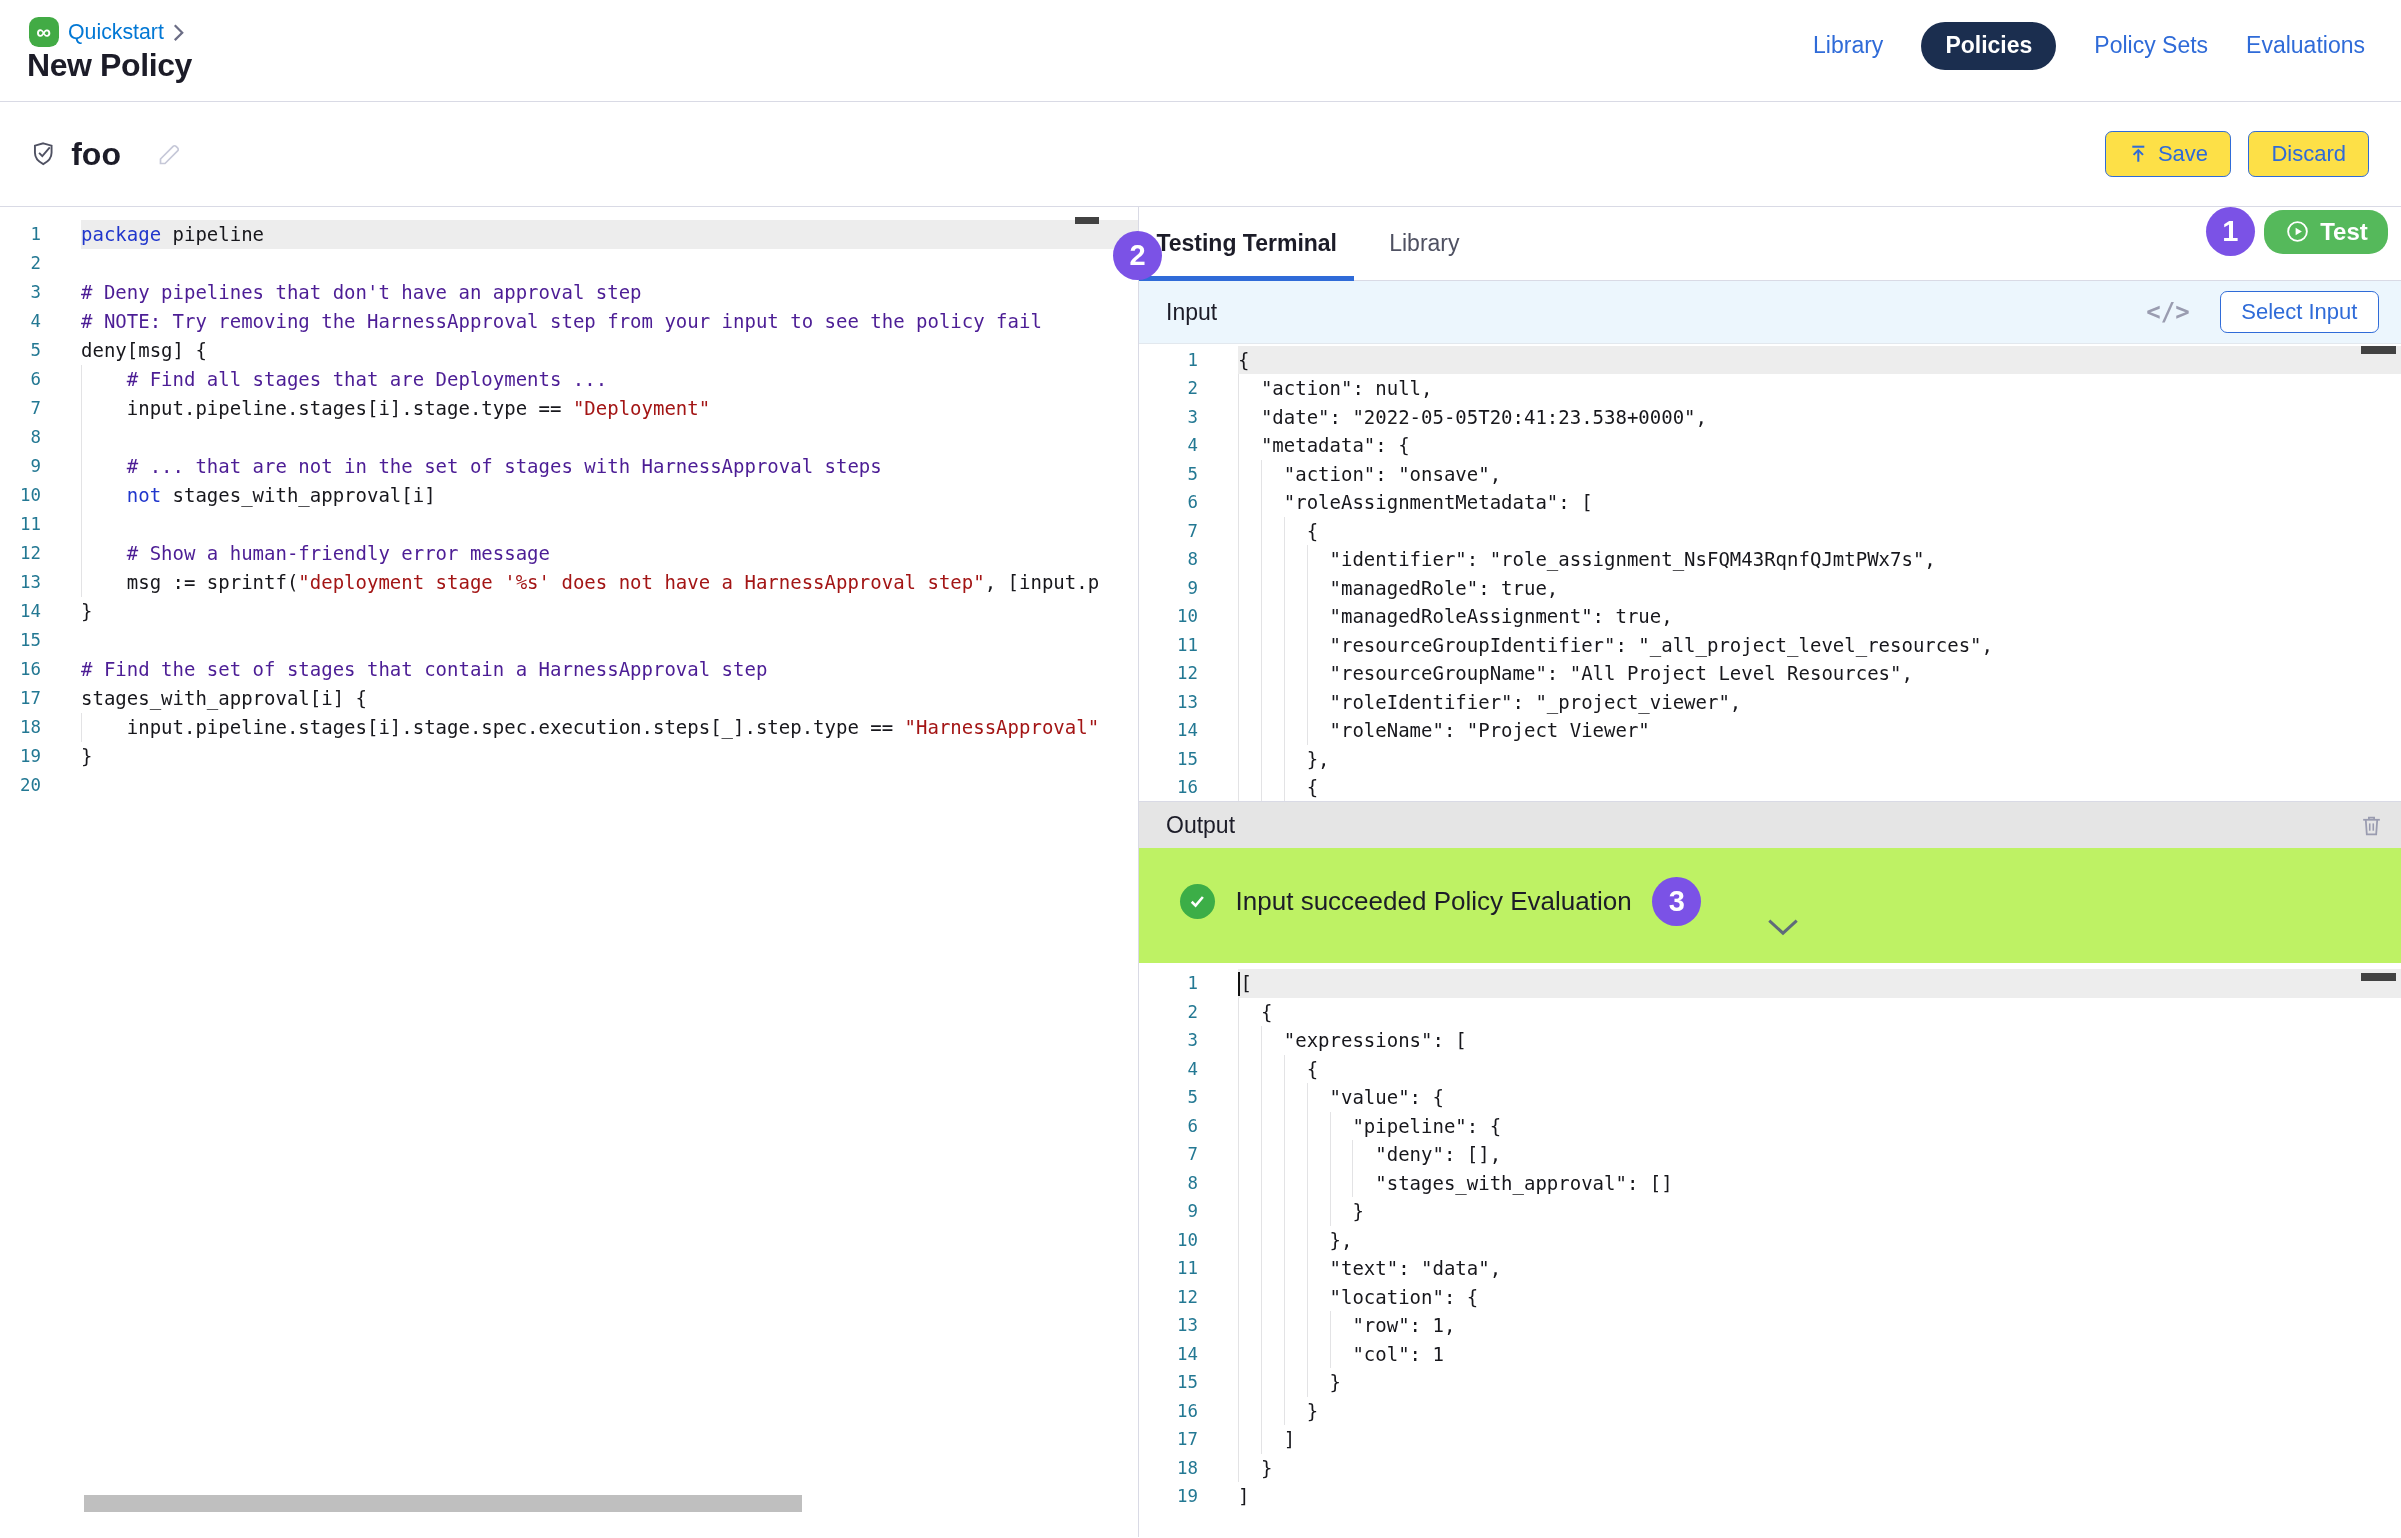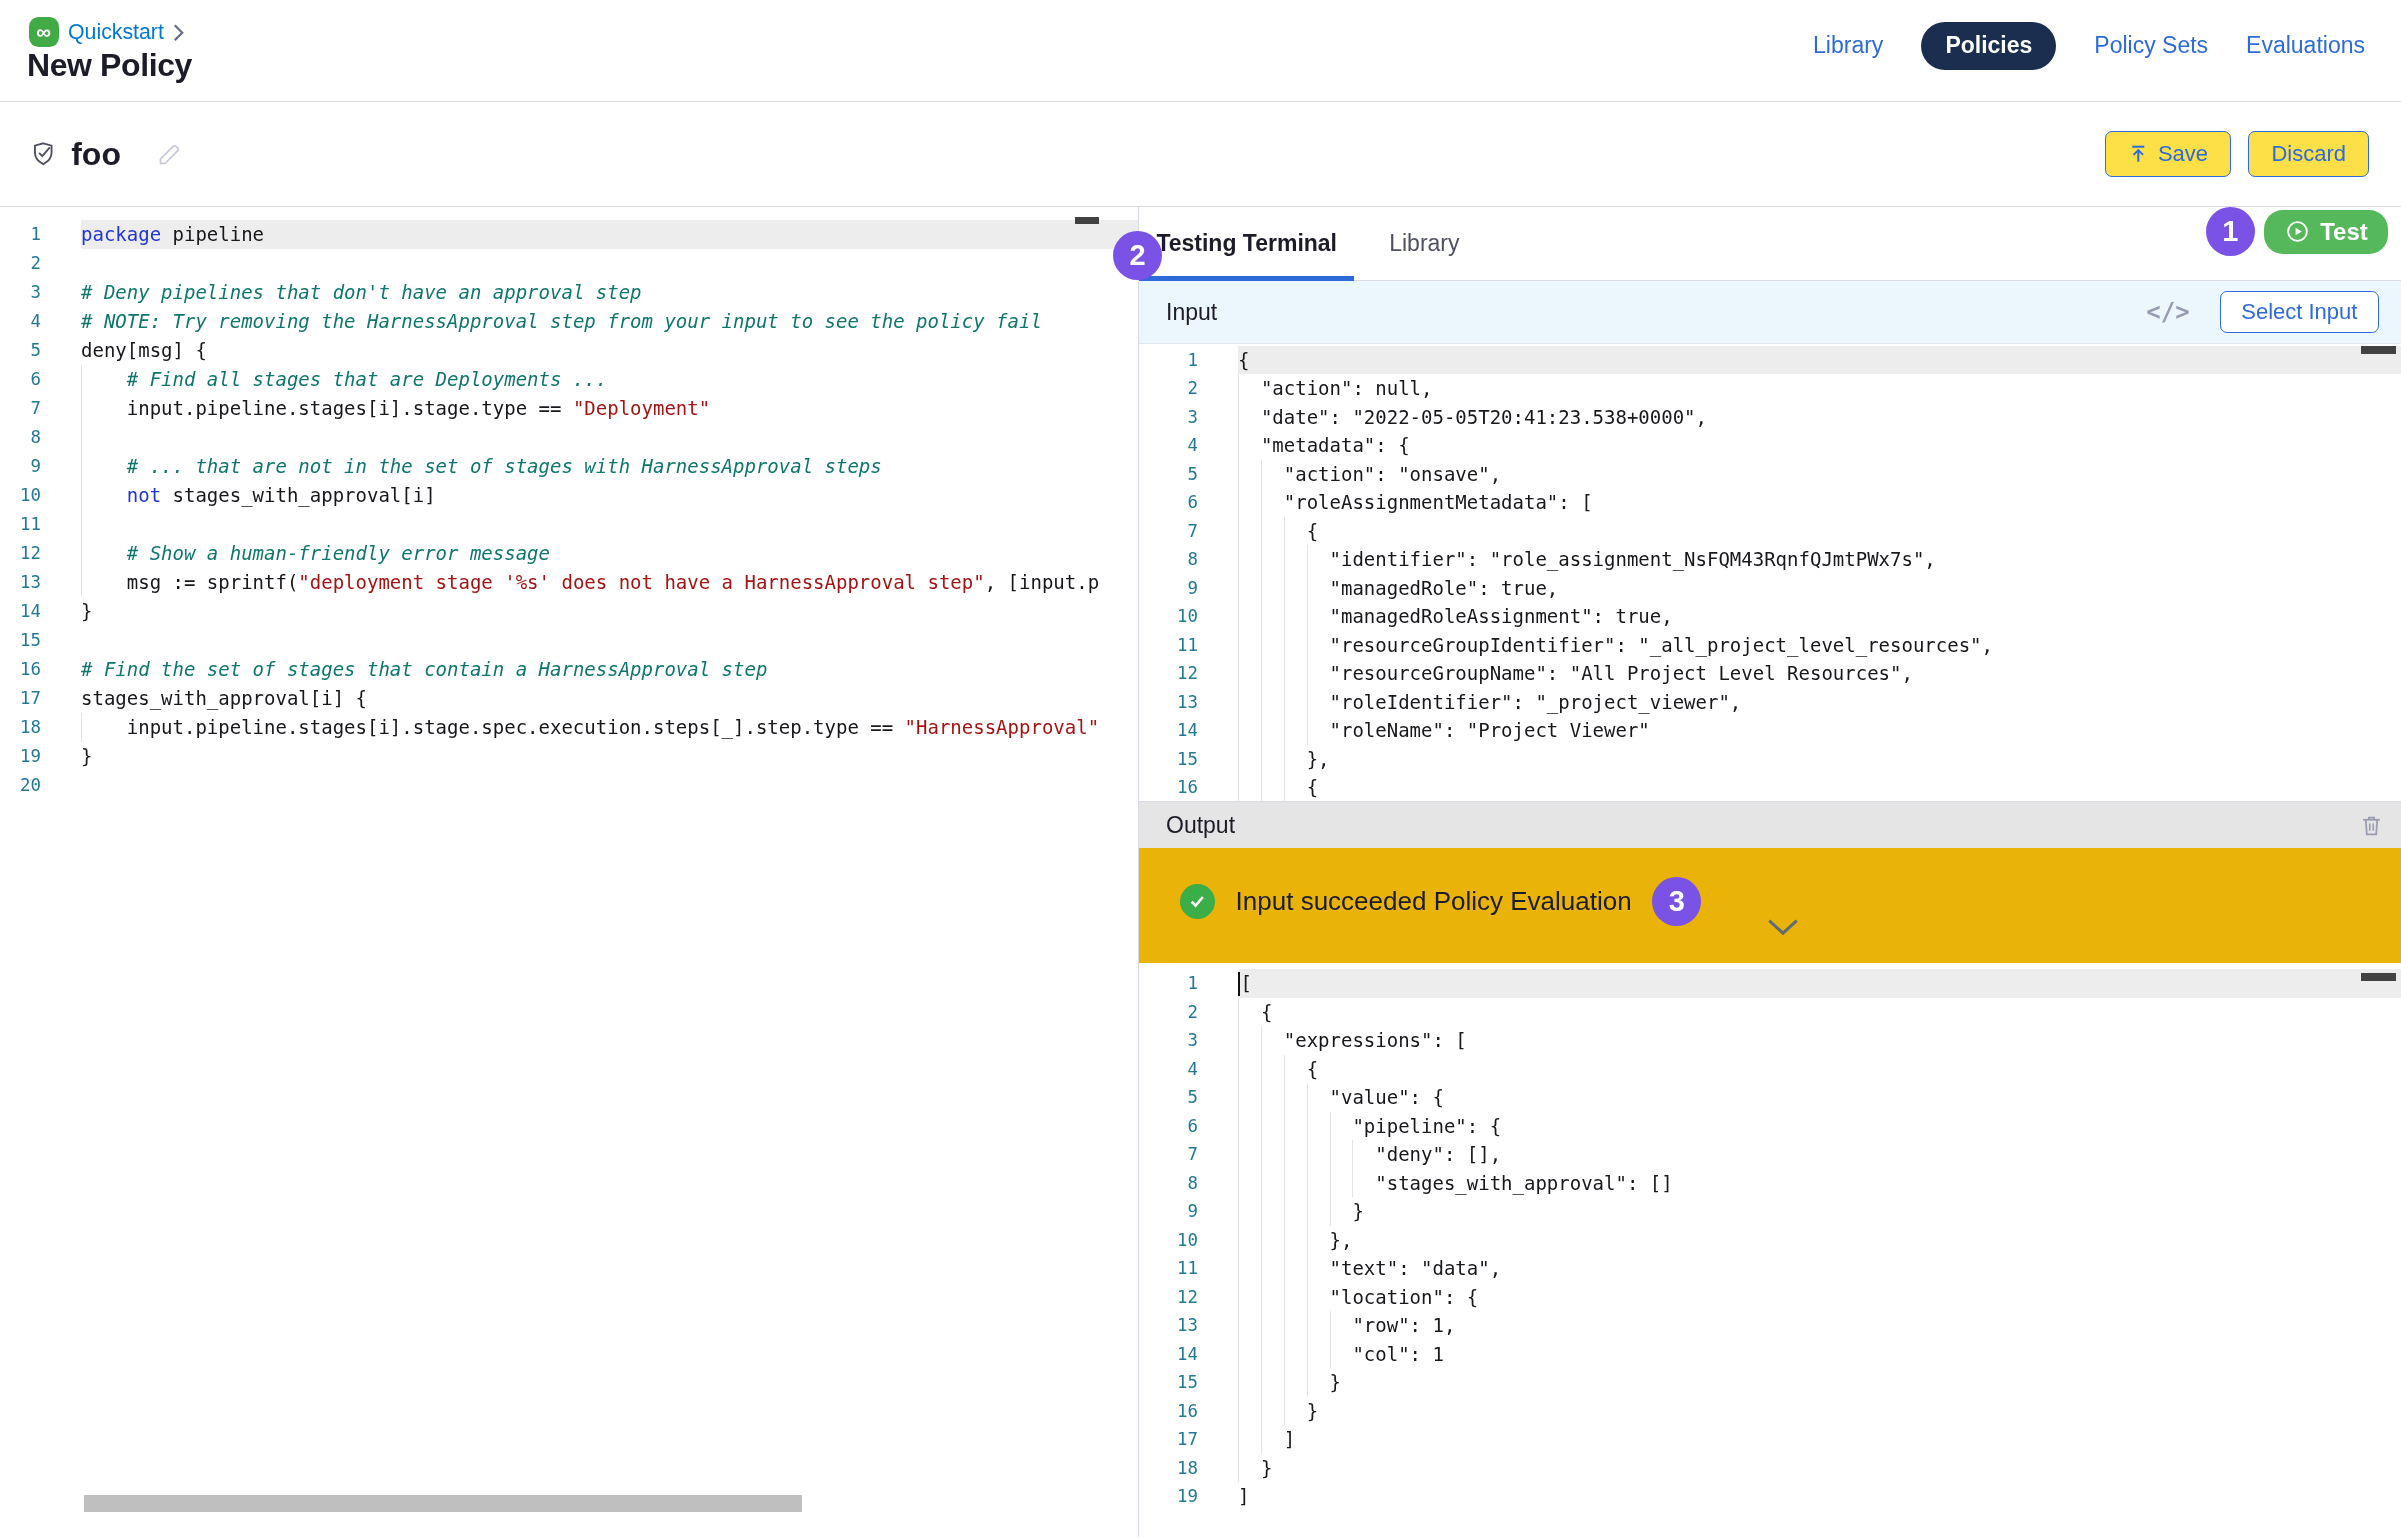--- a/index.html
+++ b/index.html
@@ -49,21 +49,21 @@
     display:flex; align-items:center; }
   .band-label { font-size:23px; margin-left:27px; }
   .band-right { margin-left:auto; display:flex; align-items:center; gap:30px; margin-right:22px; }
   .code-toggle { color:#9a9cb0; font-size:24px; font-weight:bold; font-family:"DejaVu Sans Mono",monospace; cursor:pointer; }
   .select-btn { border:1.6px solid #2f6bd8; color:#2f6bd8; background:#fff; border-radius:7.1px;
     font-size:22px; padding:7.1px 20.6px; font-family:inherit; cursor:pointer; }
 
   .output-band { height:47px; border-top:0.8px solid #d9dae5; display:flex; align-items:center; background:#e5e5e5; }
   .trash { margin-left:auto; margin-right:17.4px; cursor:pointer; display:flex; }
 
-  .banner { height:115px; background:#eab308; position:relative; flex:none; }
+  .banner { height:115px; background:#bef264; position:relative; flex:none; }
   .banner-row { display:flex; align-items:center; gap:20.6px; padding:28.5px 0 0 41px; }
   .check { width:35px; height:35px; border-radius:50%; background:#3cae47; display:flex;
     align-items:center; justify-content:center; flex:none; }
   .banner-text { font-size:26px; }
   .banner-chevron { position:absolute; left:628px; top:70px; cursor:pointer; }
 
   
   .editor { position:relative; overflow:hidden; background:#fff; }
   .input-editor { height:457px; padding-top:1.6px; }
   .output-editor { flex:1; padding-top:6.3px; }
@@ -73,21 +73,21 @@
   .ln { flex:none; text-align:right; color:#237893; font:17.4px/28.5px "DejaVu Sans Mono",monospace; }
   .policy .ln { width:41px; line-height:29px; }
   .io .ln { width:59px; }
   .ct { flex:1; display:flex; min-width:0; font:19px/28.5px "DejaVu Sans Mono",monospace; color:#17171c; overflow:hidden; }
   .policy .ct { margin-left:40px; line-height:29px; }
   .io .ct { margin-left:40px; }
   .g { flex:none; width:calc(var(--u) * 1ch); border-left:0.8px solid #e3e3e5; }
   .txt { white-space:pre; }
   .cur .ct { background:#ededed; }
   .caret { flex:none; width:2.4px; height:24px; background:#111; align-self:center; }
-  .s-kw { color:#2036cc; } .s-cm { color:#0f766e;font-style:italic; } .s-str { color:#a31515; } .s-def { color:#17171c; }
+  .s-kw { color:#2036cc; } .s-cm { color:#4c1d95; } .s-str { color:#a31515; } .s-def { color:#17171c; }
 
   .h-scrollbar { position:absolute; left:84px; top:1288px; width:718px; height:16.6px; background:#bfbfbf; cursor:pointer; }
   .dash { position:absolute; background:#424242; }
   .dash-policy { left:1075px; top:10.3px; width:24px; height:6.3px; }
   .dash-io { right:4.7px; top:1.6px; width:35px; height:8px; }
 
   svg { display:block; }
 </style>
 </head>
 <body>

